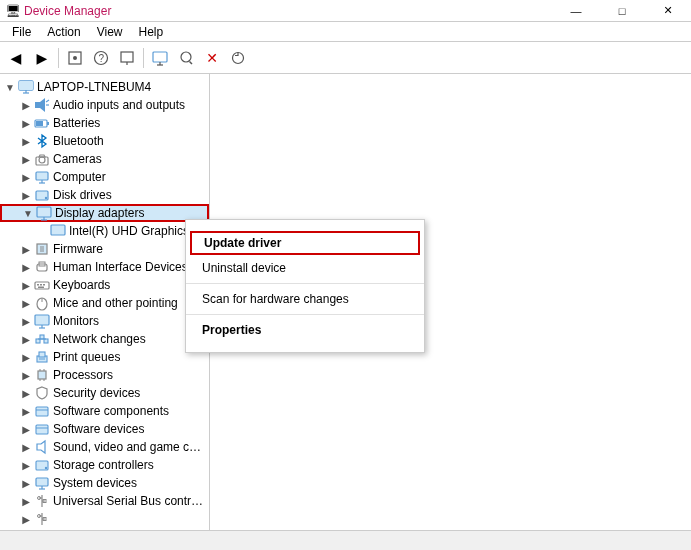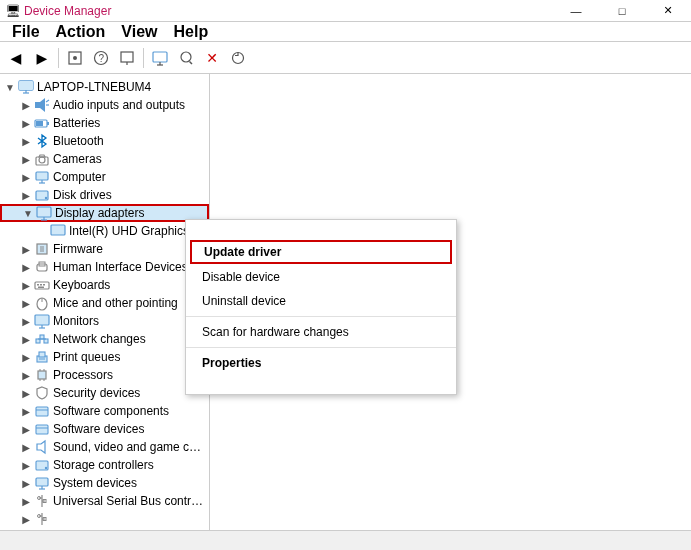--- a/index.html
+++ b/index.html
@@ -59,22 +59,21 @@
       background: #fff;
       height: 20px;
       display: flex;
       align-items: center;
       padding: 0 4px;
       border-bottom: 1px solid #ccc;
     }
     .menu-item {
       padding: 2px 8px;
       cursor: pointer;
-      font-size: 16px;
-      font-weight: bold;
+      font-size: 12px;
     }
 
     
     .toolbar {
       background: #fff;
       height: 32px;
       display: flex;
       align-items: center;
       padding: 0 4px;
       border-bottom: 1px solid #ccc;
@@ -150,26 +149,26 @@
       font-size: 12px;
       overflow: hidden;
       text-overflow: ellipsis;
     }
 
     
     .context-menu {
       position: absolute;
       left: 185px;
       top: 145px;
-      width: 272px;
+      width: 240px;
       background: #fff;
       border: 1px solid #ccc;
       box-shadow: 2px 2px 6px rgba(0,0,0,0.25);
       z-index: 100;
-      padding: 19px 0;
+      padding: 10px 0;
     }
     .context-menu-item {
       padding: 5px 16px;
       cursor: pointer;
       font-size: 12px;
       white-space: nowrap;
     }
     .context-menu-item.highlighted {
       border: 2px solid #c00;
       margin: 1px 4px;
@@ -571,21 +570,20 @@
           </svg>
       </span>
     </div>
   </div>
 
   <div style="flex:1; background:#fff;"></div>
 
   <div class="context-menu">
 
     <div class="context-menu-item highlighted">Update driver</div>
-    <div class="context-menu-item">Disable device</div>
     <div class="context-menu-item">Uninstall device</div>
     <div class="context-menu-separator"></div>
     <div class="context-menu-item">Scan for hardware changes</div>
     <div class="context-menu-separator"></div>
     <div class="context-menu-item bold">Properties</div>
   </div>
 </div>
 
 <div class="status-bar">
   <span></span>

